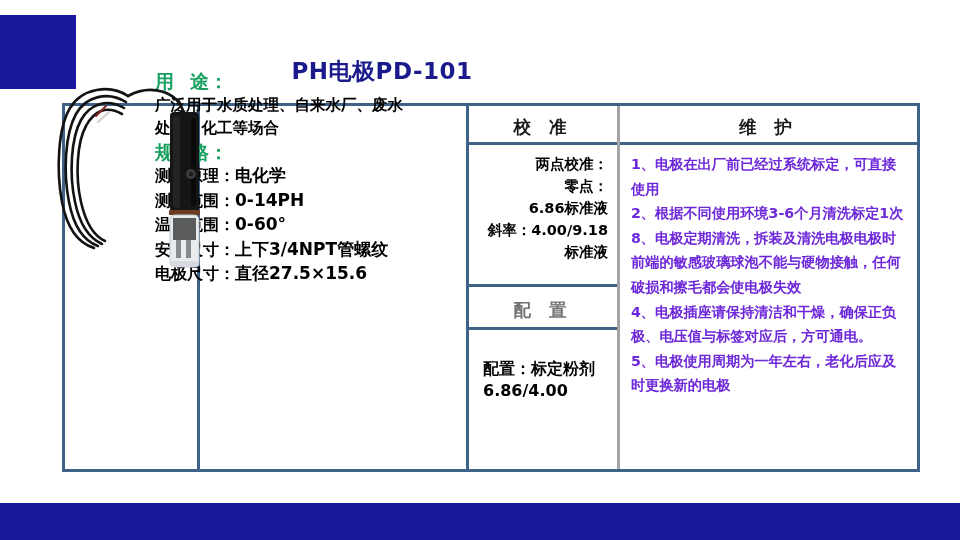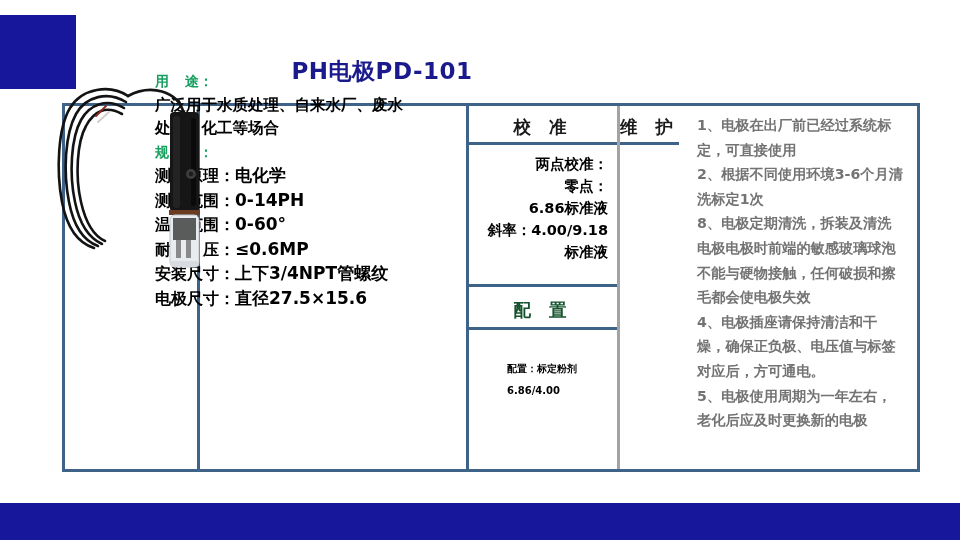--- a/index.html
+++ b/index.html
@@ -73,22 +73,21 @@
   }
   .col-calib {
     width: 151px;
     border-right: 3px solid #a3a3a3;
     display: flex;
     flex-direction: column;
   }
   .col-maint {
     flex: 1;
     display: flex;
-    flex-direction: row;
-    gap: 7px;
+    flex-direction: column;
   }
 
   
   .photo-wrap {
     position: absolute;
     left: 10px;
     top: 78px;
     width: 230px;
     height: 205px;
     z-index: 5;
@@ -104,21 +103,21 @@
     width: 250px;
     font-size: 15.5px;
     line-height: 23.5px;
     color: #000000;
     font-weight: bold;
   }
   .spec-line { white-space: normal; }
   .spec-head {
     color: #17A05F;
     font-weight: bold;
-    font-size: 14px;
+    font-size: 19px;
   }
   .spec-head .sp { display: inline-block; width: 16px; }
   .lbl { font-size: 16px; }
   .val { font-size: 17px; }
 
   
   .sec-head {
     text-align: center;
     font-size: 17.5px;
     font-weight: bold;
@@ -143,37 +142,36 @@
   .calib-conf-head {
     text-align: center;
     font-size: 17.5px;
     font-weight: bold;
     letter-spacing: 6px;
     height: 43px;
     padding-top: 11px;
     box-sizing: border-box;
     border-bottom: 3px solid #3F6288;
     flex: none;
-    color: #14532d;
+    color: #737373;
   }
   .calib-conf-body {
     flex: 1;
     padding: 28px 9px 0 14px;
-    font-size: 10px;
+    font-size: 16px;
     line-height: 22px;
     font-weight: bold;
-    margin-left: 24px;
   }
   .maint-body {
     flex: 1;
     padding: 7px 12px 0 11px;
     font-size: 14.2px;
     line-height: 24.6px;
     font-weight: bold;
-    color: #737373;
+    color: #6d28d9;
   }
   .maint-item { margin: 0; }
 </style>
 </head>
 <body>
 
 <div class="deco-top-left"></div>
 
 <div class="slide-title">PH电极PD-101</div>
 
@@ -251,23 +249,20 @@
   <div class="spec-line">
     <span class="lbl">测量原理：</span><span class="val">电化学</span>
   </div>
   <div class="spec-line">
     <span class="lbl">测量范围：</span><span class="val">0-14PH</span>
   </div>
   <div class="spec-line">
     <span class="lbl">温度范围：</span><span class="val">0-60°</span>
   </div>
   <div class="spec-line">
-    <span class="lbl">耐　　压：</span><span class="val">≤0.6MP</span>
-  </div>
-  <div class="spec-line">
     <span class="lbl">安装尺寸：</span><span class="val">上下3/4NPT管螺纹</span>
   </div>
   <div class="spec-line">
     <span class="lbl">电极尺寸：</span><span class="val">直径27.5×15.6</span>
   </div>
 </div>
 
 <div class="deco-bottom-bar"></div>
 
 </body></html>

